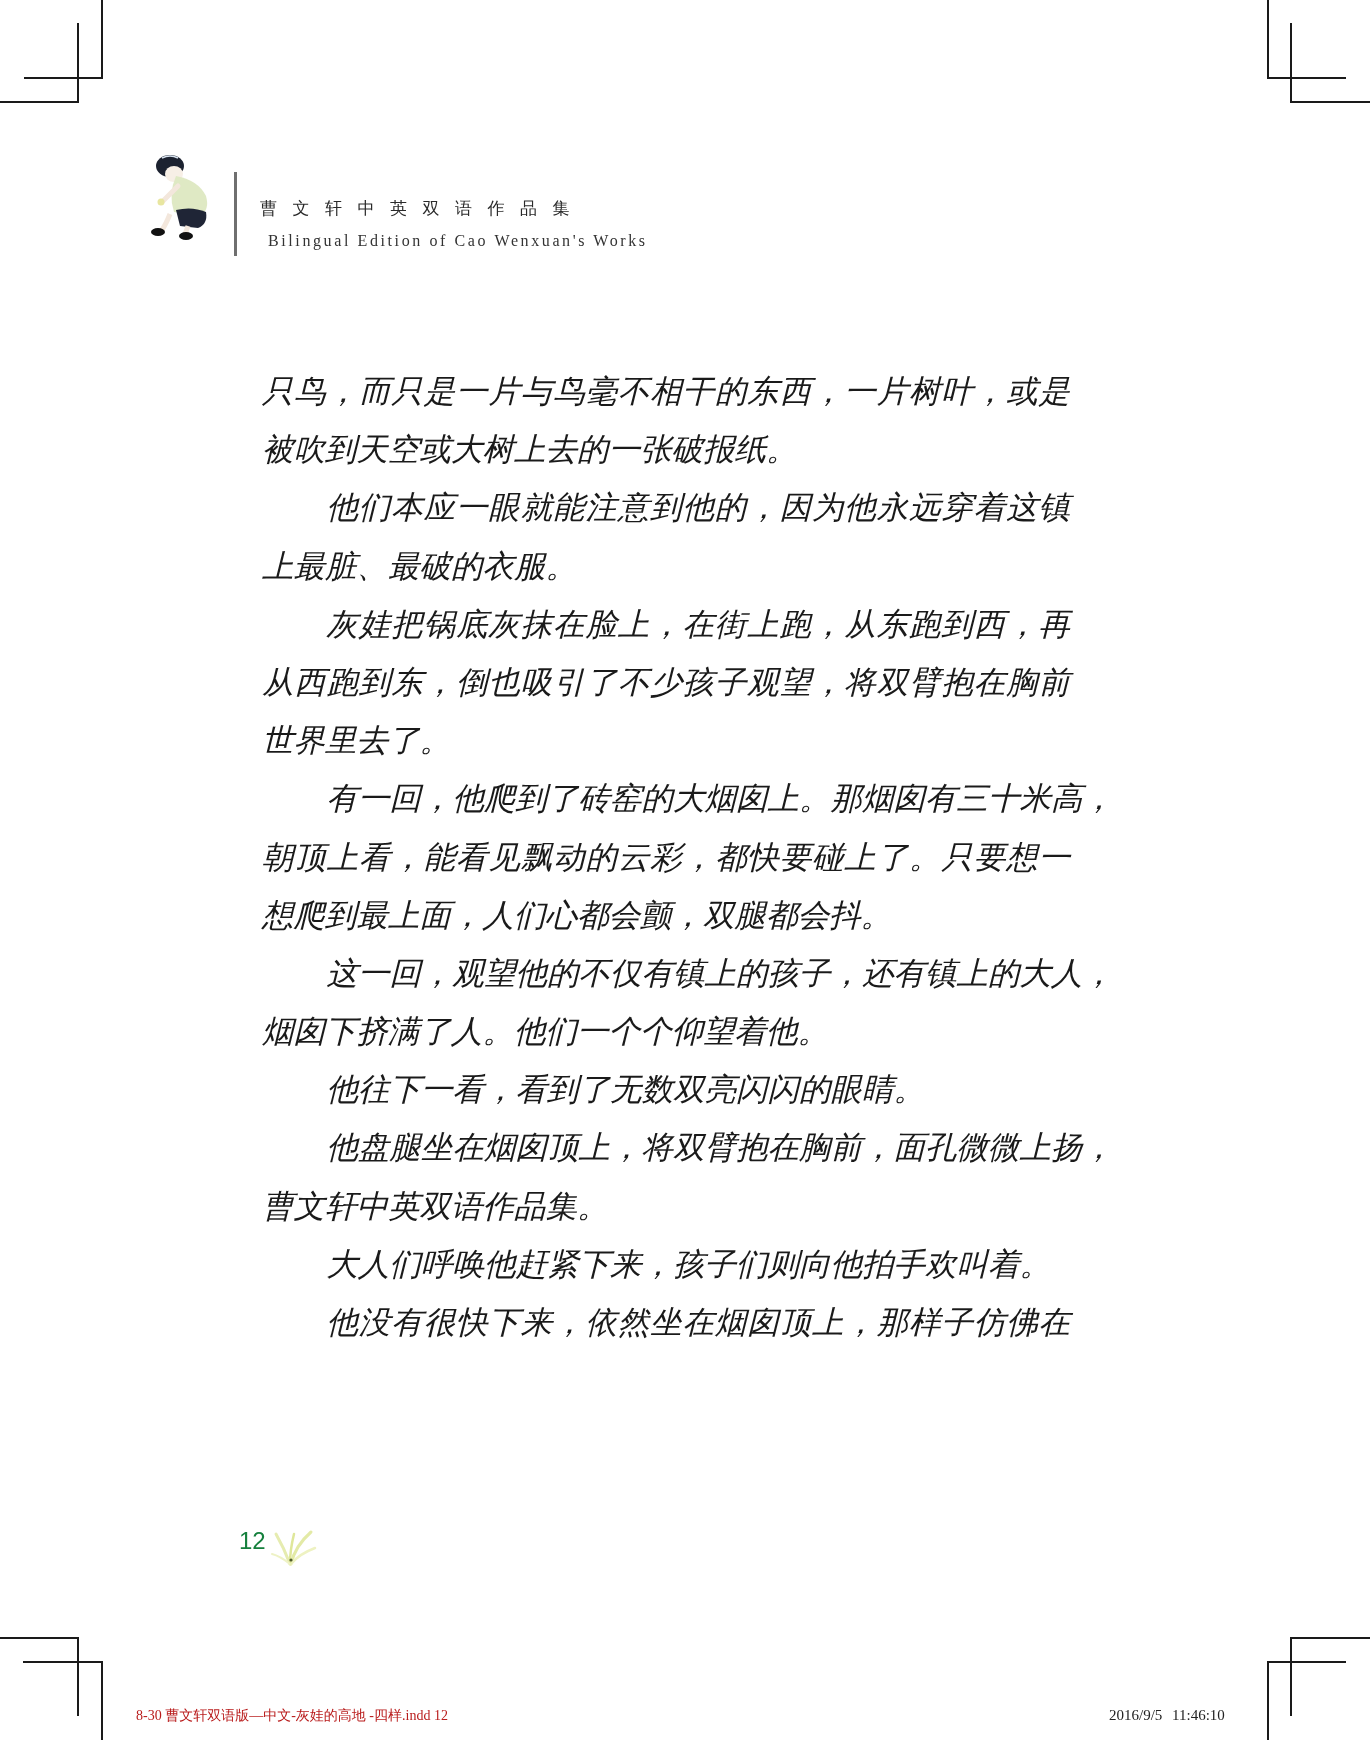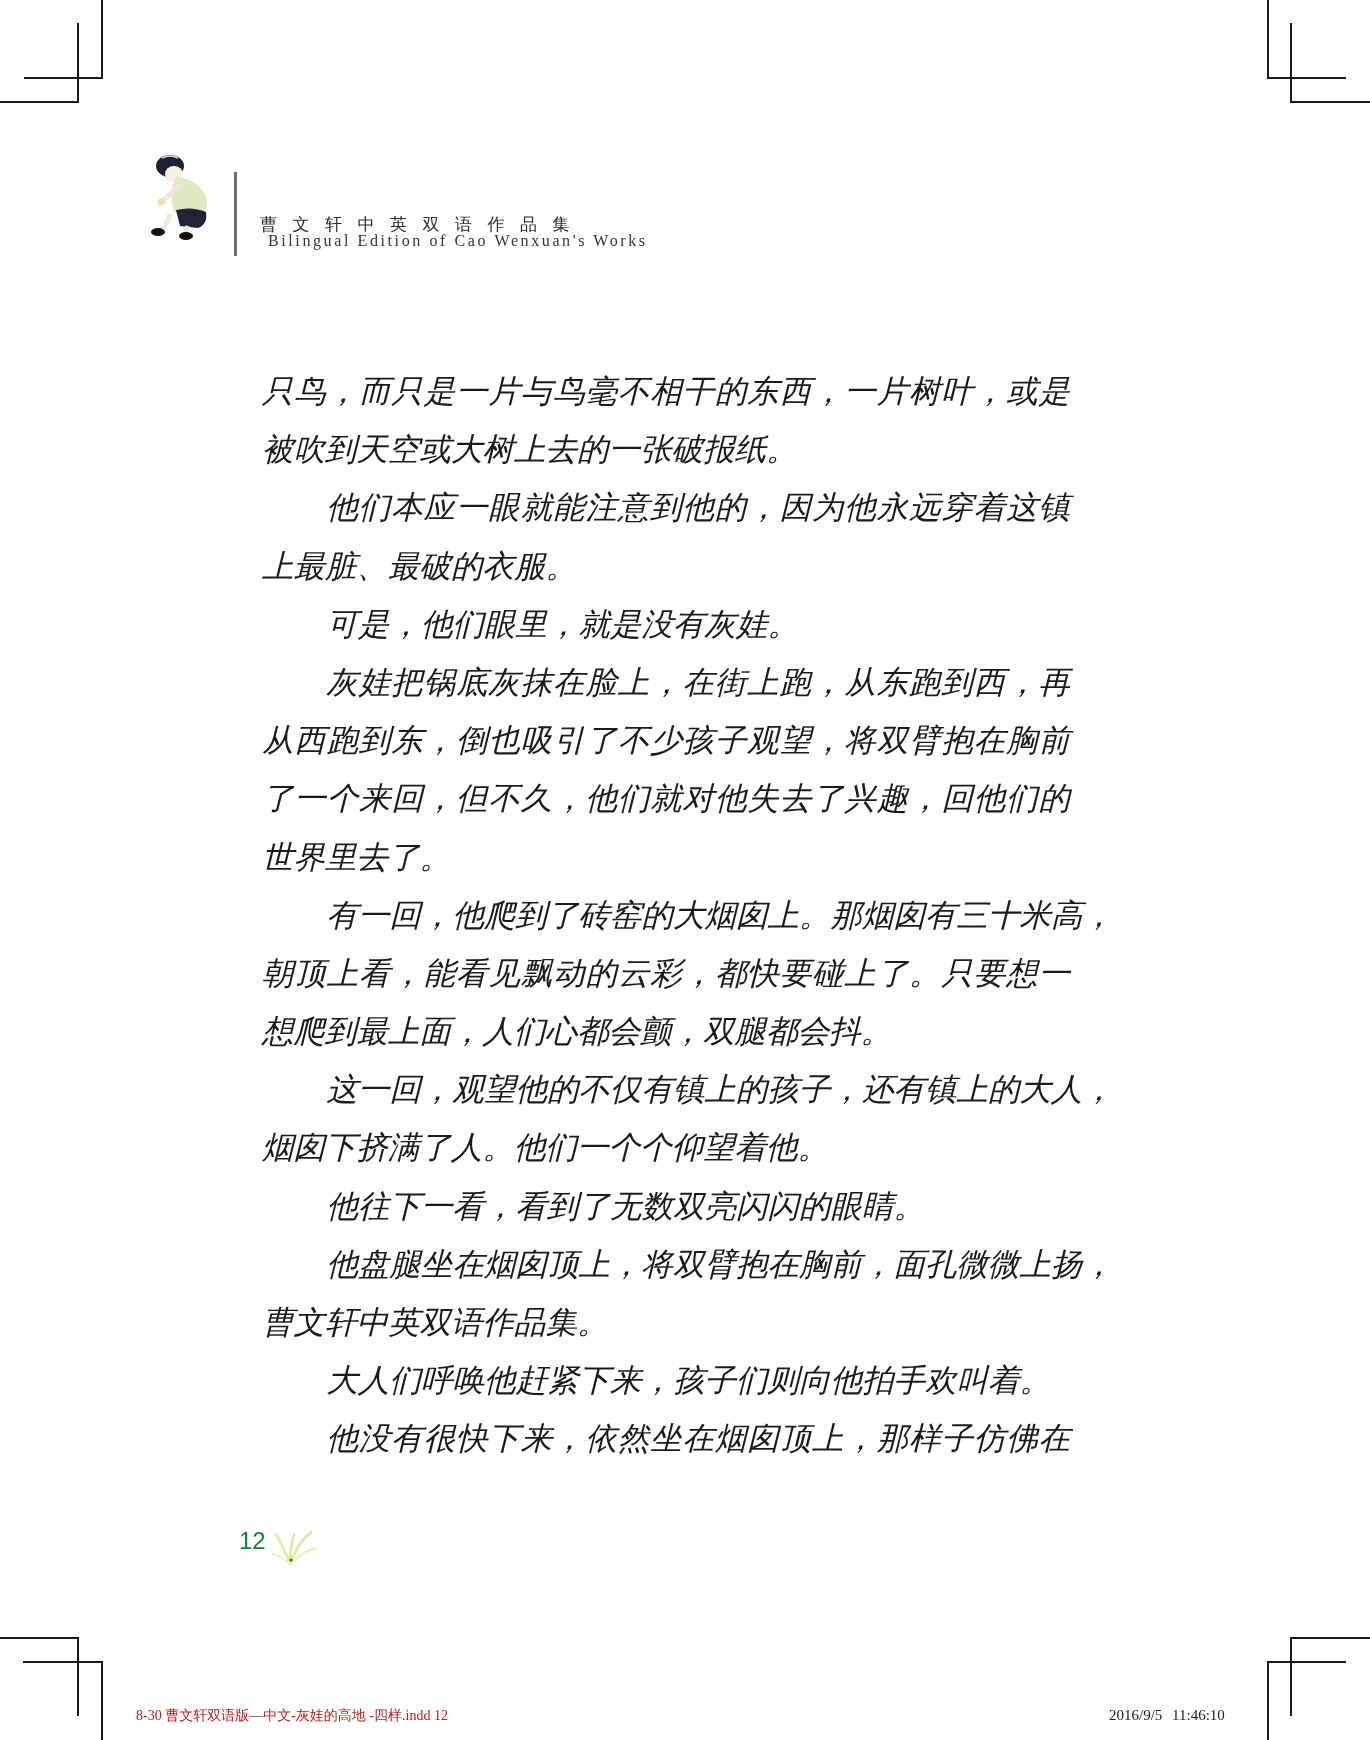--- a/index.html
+++ b/index.html
@@ -10,21 +10,21 @@
     .crop { position: absolute; background: #1a1a1a; }
     .h { height: 2px; }
     .v { width: 2px; }
 
     
     .header-illustration { position: absolute; left: 148px; top: 152px; width: 72px; height: 90px; }
     .header-divider { position: absolute; left: 234px; top: 172px; width: 3px; height: 84px; background: #6f6f6f; }
     .header-title-cn {
       position: absolute; left: 260px; top: 196px;
       font-family: "DejaVu Serif", serif; font-size: 17px; color: #2a2a2a;
-      letter-spacing: 15.5px; white-space: nowrap; line-height: 24px; margin-top: 16px;
+      letter-spacing: 15.5px; white-space: nowrap; line-height: 24px;
     }
     .header-title-en {
       position: absolute; left: 268px; top: 231px;
       font-family: "Liberation Serif", serif; font-size: 16px; color: #333;
       letter-spacing: 2.6px; white-space: nowrap; line-height: 20px;
     }
 
     
     .body-text {
       position: absolute; left: 262px; top: 362px; width: 808px;
@@ -90,24 +90,22 @@
   </svg>
   <div class="header-divider"></div>
   <div class="header-title-cn">曹文轩中英双语作品集</div>
   <div class="header-title-en">Bilingual Edition of Cao Wenxuan's Works</div>
 
   <div class="body-text">
     <span class="line">只鸟，而只是一片与鸟毫不相干的东西，一片树叶，或是</span>
     <span class="line last">被吹到天空或大树上去的一张破报纸。</span>
     <span class="line indent">他们本应一眼就能注意到他的，因为他永远穿着这镇</span>
     <span class="line last">上最脏、最破的衣服。</span>
-    <span class="line indent last">可是，他们眼里，就是没有灰娃。</span>
     <span class="line indent">灰娃把锅底灰抹在脸上，在街上跑，从东跑到西，再</span>
     <span class="line">从西跑到东，倒也吸引了不少孩子观望，将双臂抱在胸前</span>
-    <span class="line">了一个来回，但不久，他们就对他失去了兴趣，回他们的</span>
     <span class="line last">世界里去了。</span>
     <span class="line indent">有一回，他爬到了砖窑的大烟囱上。那烟囱有三十米高，</span>
     <span class="line">朝顶上看，能看见飘动的云彩，都快要碰上了。只要想一</span>
     <span class="line last">想爬到最上面，人们心都会颤，双腿都会抖。</span>
     <span class="line indent">这一回，观望他的不仅有镇上的孩子，还有镇上的大人，</span>
     <span class="line last">烟囱下挤满了人。他们一个个仰望着他。</span>
     <span class="line indent last">他往下一看，看到了无数双亮闪闪的眼睛。</span>
     <span class="line indent">他盘腿坐在烟囱顶上，将双臂抱在胸前，面孔微微上扬，</span>
     <span class="line last">曹文轩中英双语作品集。</span>
     <span class="line indent last">大人们呼唤他赶紧下来，孩子们则向他拍手欢叫着。</span>

